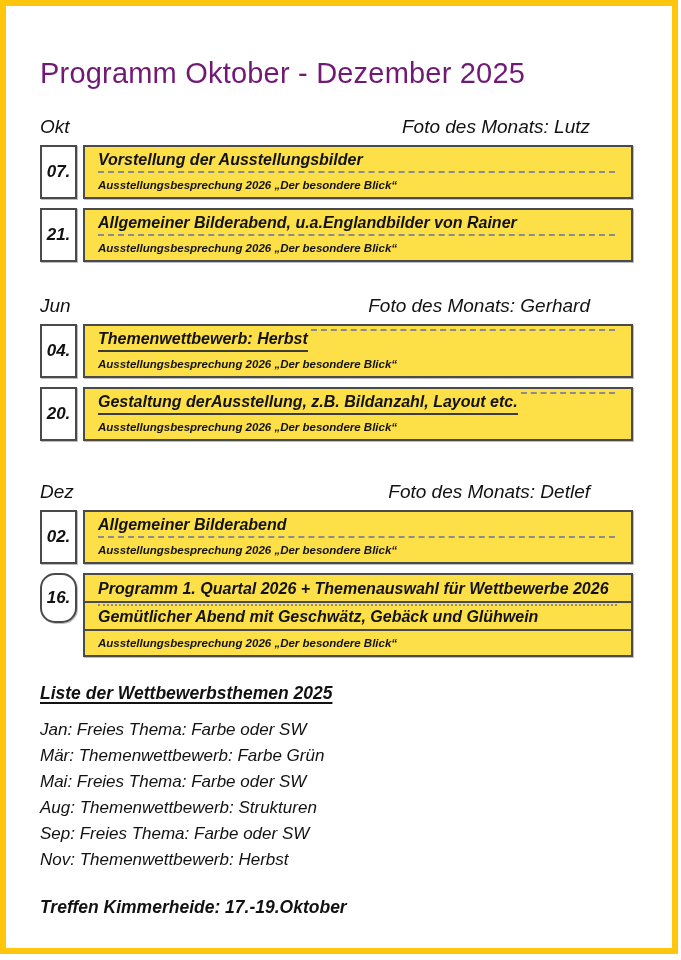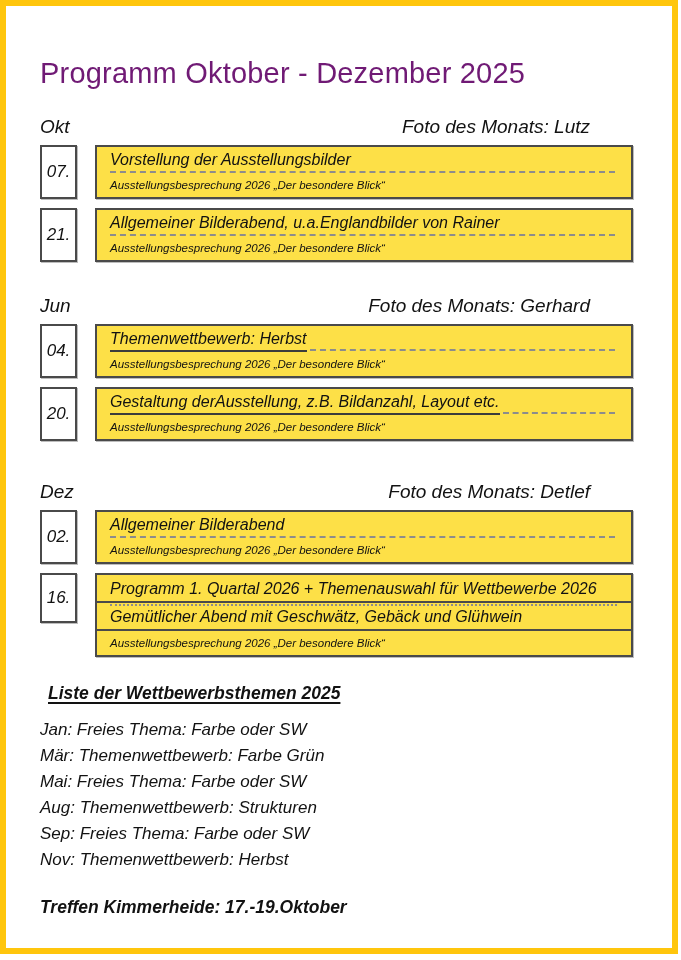--- a/index.html
+++ b/index.html
@@ -20,49 +20,49 @@
   }
 
   .month { margin-top:33px; }
   .month.first { margin-top:26px; }
   .month.last  { margin-top:40px; }
   .month-head {
     display:flex; justify-content:space-between; align-items:baseline;
     font-style:italic; font-size:19px; padding-right:43px; margin-bottom:7px;
   }
 
-  .event { display:flex; align-items:stretch; gap:18px; }
+  .event { display:flex; align-items:stretch; gap:6px;font-weight:bold; }
   .event + .event { margin-top:9px; }
   .datebox {
     width:33px; flex:0 0 33px; border:2px solid #4A4A4A; background:#fff;
     display:flex; align-items:center; justify-content:center;
     font-style:italic; font-size:17px;
     box-shadow:1px 1px 0 #bdbdbd;
   }
-  .event.tall .datebox { align-self:flex-start; height:46px; }
+  .event.tall .datebox { align-self:flex-start; height:46px;border-radius:15px; }
   .evbox {
     flex:1; border:2px solid #4A4A4A; background:#fde047;
     padding:3px 10px 3px 13px; box-shadow:1px 1px 0 #bdbdbd;
   }
   .evtitle { font-style:italic; font-size:16px; line-height:20px; white-space:nowrap; }
   .dashline { border-top:2px dashed #8C8C8C; margin:1px 6px 0 0; height:0; }
-  .titleflex { display:flex; align-items:flex-end; }
+  .titleflex { display:flex; align-items:flex-start; }
   .titleflex .evtitle { border-bottom:2px solid #3c3c3c; padding-bottom:1px; }
   .titleflex .leader { flex:1; border-bottom:2px dashed #8C8C8C; margin:0 6px 1px 3px; }
   .evsub { font-style:italic; font-size:11.5px; line-height:14px; margin-top:5px; padding-bottom:2px; }
 
   .rule-solid { border-top:2px solid #4A4A4A; margin:2px -10px 0 -13px; height:0; }
   .rule-dotted { border-top:2px dotted #8C8C8C; margin:1px 4px 0 0; height:0; }
   .evbox.multi .evtitle { margin-top:1px; }
 
   .themen { margin-top:26px; }
   .themen-heading {
     font-style:italic; font-weight:bold; font-size:17.5px; line-height:20px;
     text-decoration:underline; text-decoration-thickness:2px; text-underline-offset:3px;
-    margin:8px;
+    margin:0;
   }
   .theme-item { font-style:italic; font-size:17px; line-height:20px; margin-top:6px; }
   .theme-item.first { margin-top:17px; }
   .treffen { font-style:italic; font-weight:bold; font-size:17.5px; margin-top:27px; }
 </style>
 </head>
 <body>
 
 <div class="frame"></div>
 

